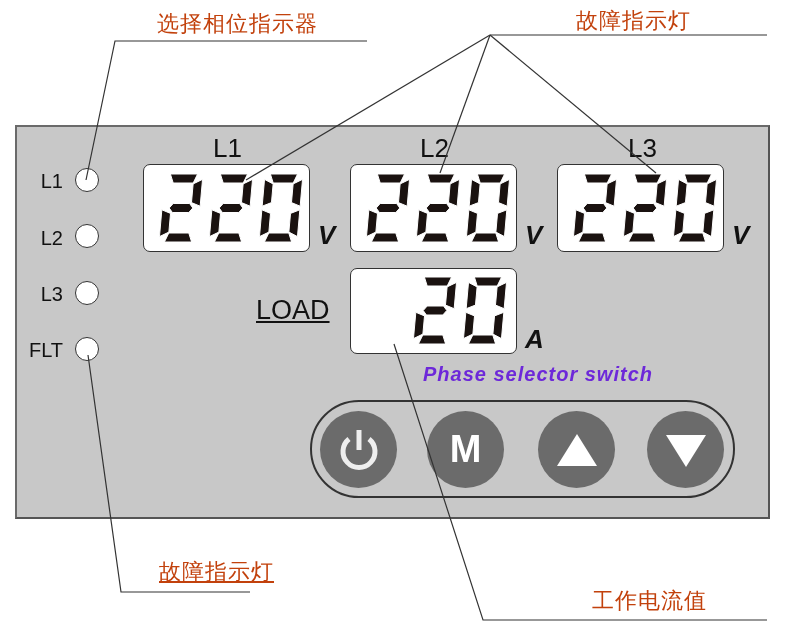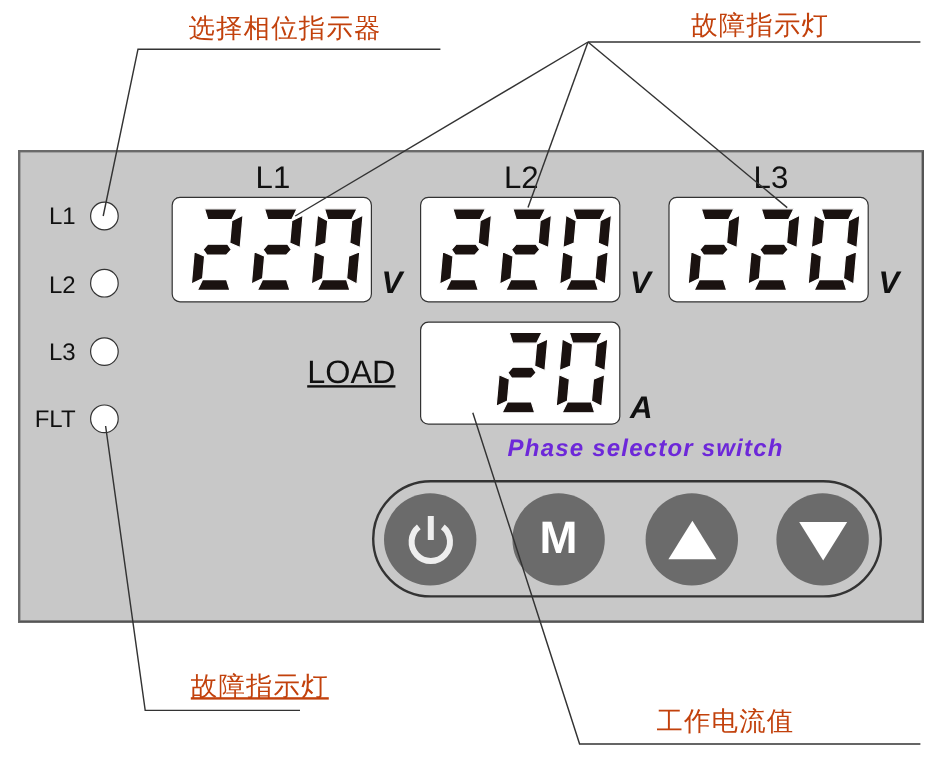--- a/index.html
+++ b/index.html
@@ -18,21 +18,21 @@
   .btn{width:77px;height:77px;border-radius:50%;background:#6b6b6b;display:flex;align-items:center;justify-content:center;cursor:pointer;}
   .btn-m{color:#fff;font-weight:bold;font-size:38px;font-family:"Liberation Sans",sans-serif;}
   svg{position:absolute;left:0;top:0;}
 </style>
 </head>
 <body>
 
 <div class="abs callout" style="left:157px;top:9px;">选择相位指示器</div>
 <div class="abs callout" style="left:576px;top:6px;">故障指示灯</div>
 <div class="abs callout" style="left:159px;top:557px;text-decoration:underline;">故障指示灯</div>
-<div class="abs callout" style="left:547px;top:586px;">工作电流值</div>
+<div class="abs callout" style="left:592px;top:586px;">工作电流值</div>
 
 <div id="panel" class="abs"></div>
 
 <div class="abs led-label" style="left:13px;top:170px;">L1</div>
 <div class="abs led" style="left:75px;top:168px;"></div>
 <div class="abs led-label" style="left:13px;top:227px;">L2</div>
 <div class="abs led" style="left:75px;top:224px;"></div>
 <div class="abs led-label" style="left:13px;top:283px;">L3</div>
 <div class="abs led" style="left:75px;top:281px;"></div>
 <div class="abs led-label" style="left:13px;top:339px;">FLT</div>

